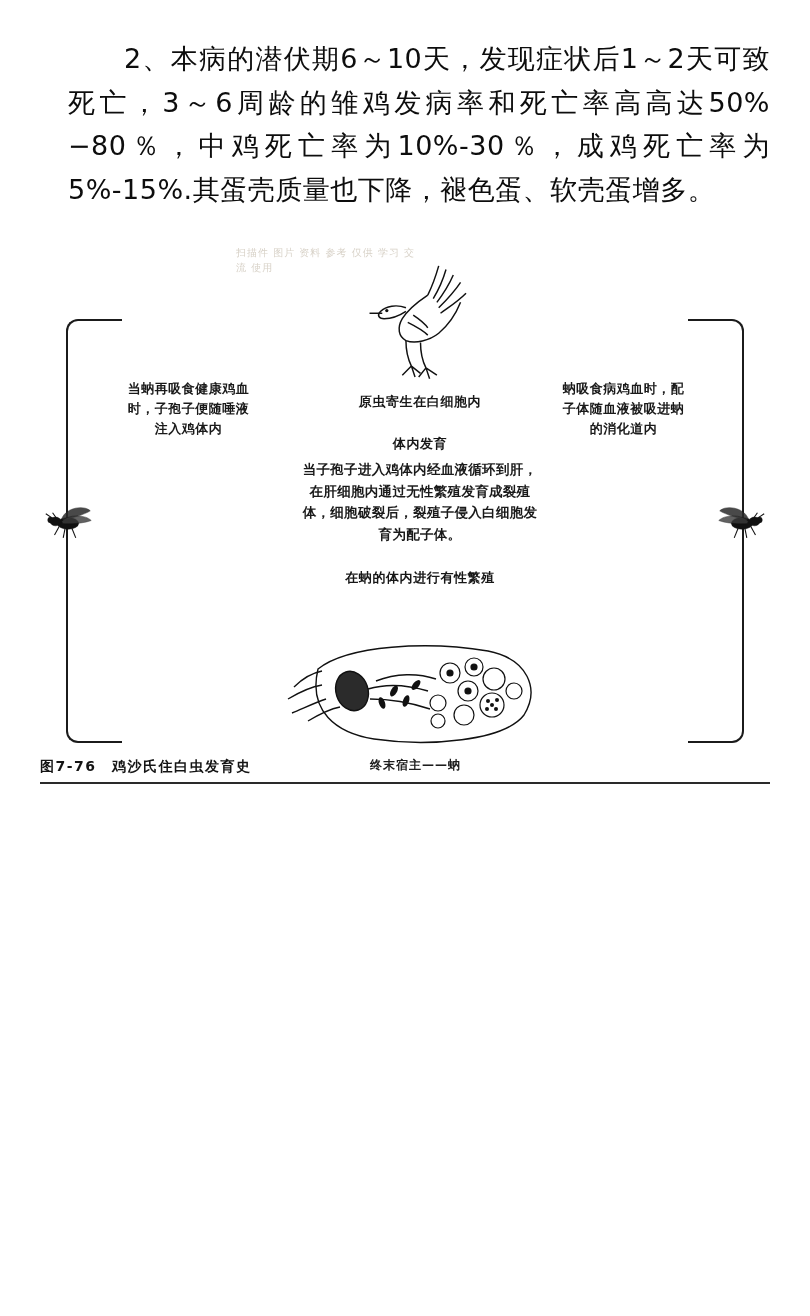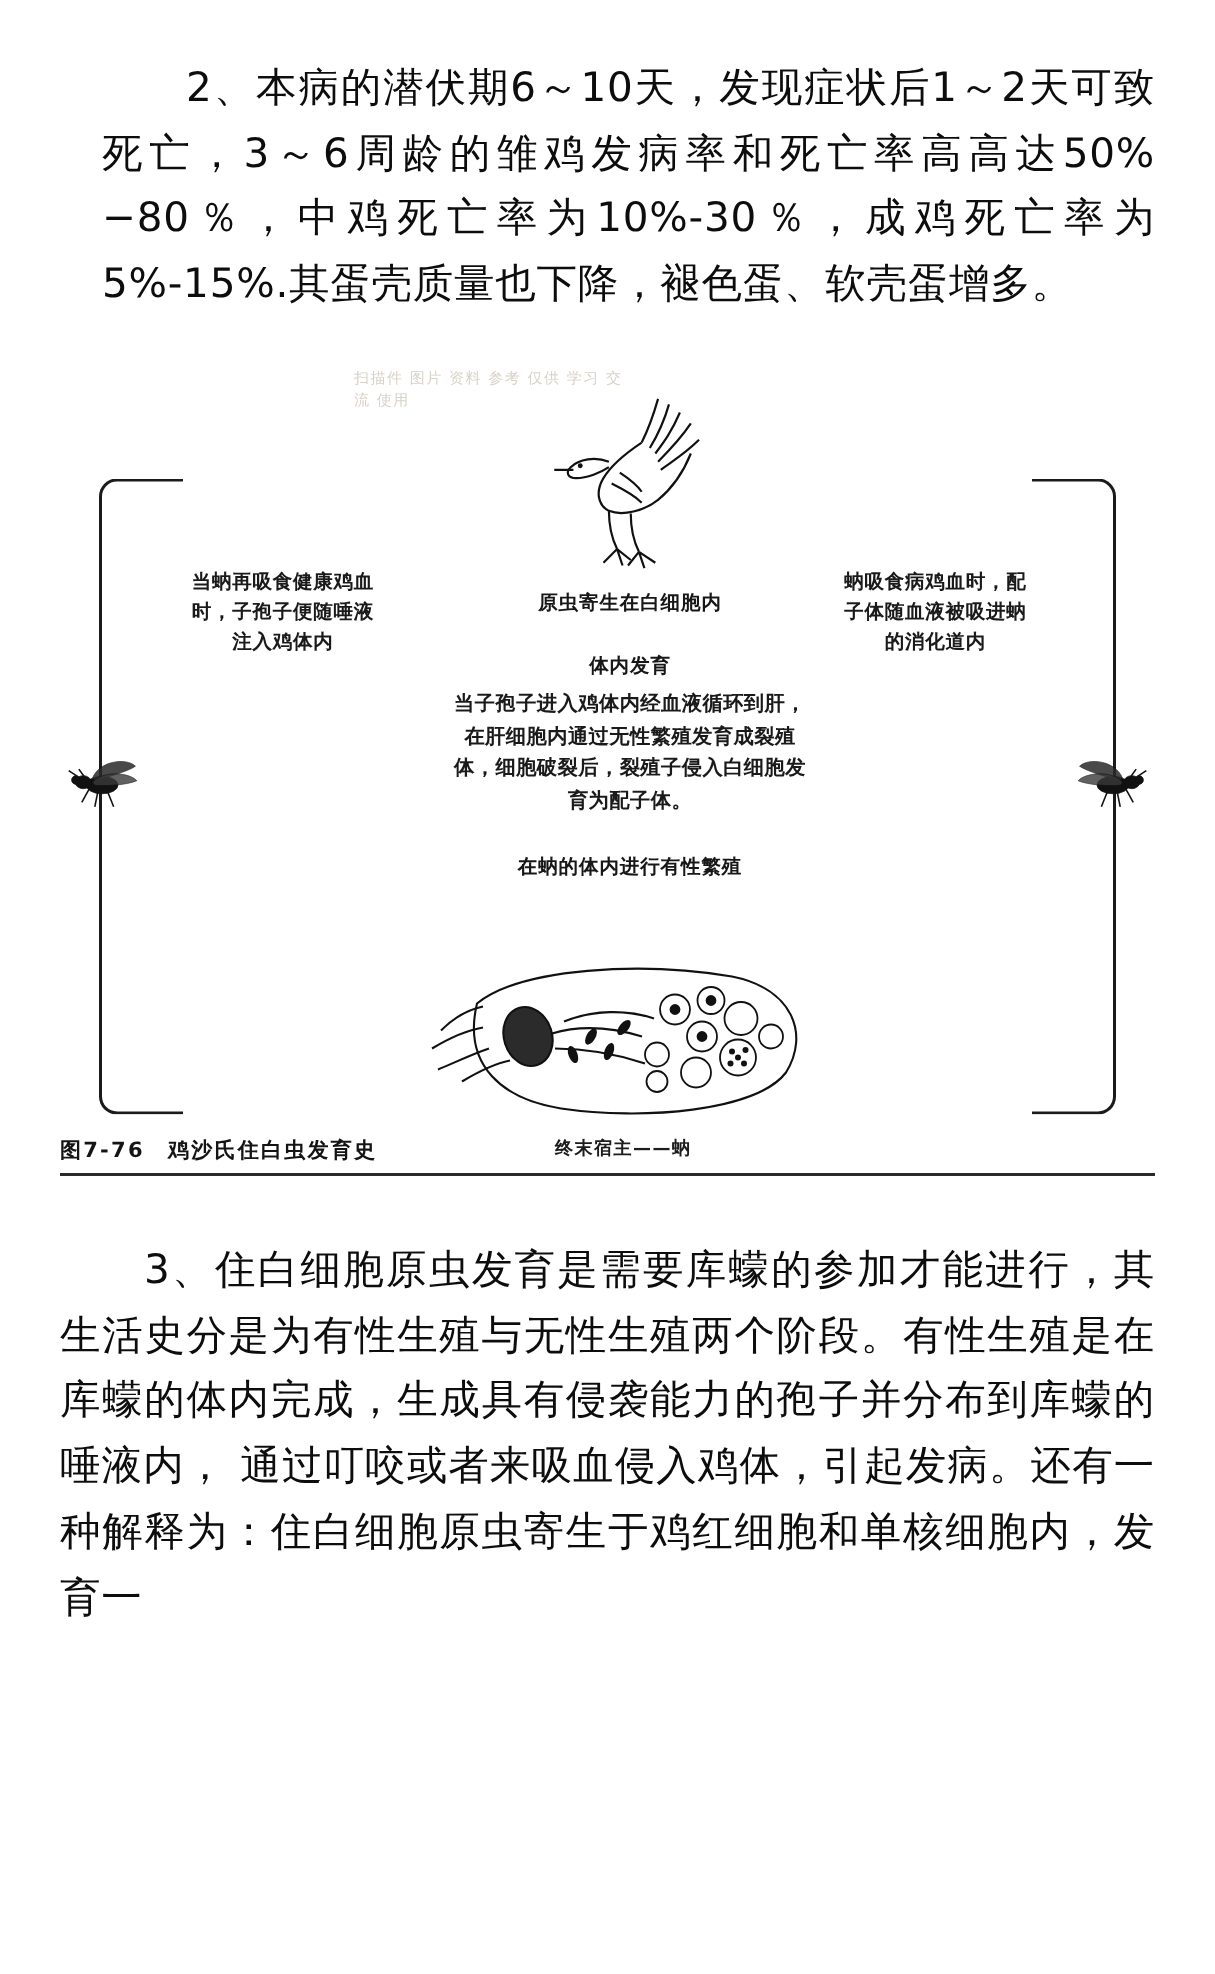--- a/index.html
+++ b/index.html
@@ -280,15 +280,14 @@
         </svg>
       </div>
 
       <div class="host-label">终末宿主——蚋</div>
 
       <div class="fig-caption">图7-76　鸡沙氏住白虫发育史</div>
       <div class="fig-rule"></div>
     </div>
   </div>
 
-  <p class="para bottom"><span class="indent"></span><span>3、</span><span>住白细胞原虫发育是需要库蠓的参加才能进行，其生活史分是为有性生殖与无性生殖两个阶段。有性生殖是在库蠓的体内完成，生成具有侵袭能力的孢子并分布到库蠓的唾液内， 通过叮咬或者来吸血侵入鸡体，引起发病。还有一种解释为：住白细胞原虫寄生于鸡红细胞和单核细胞内，发育一</span></p>
 
 </div>
 
 </body></html>

